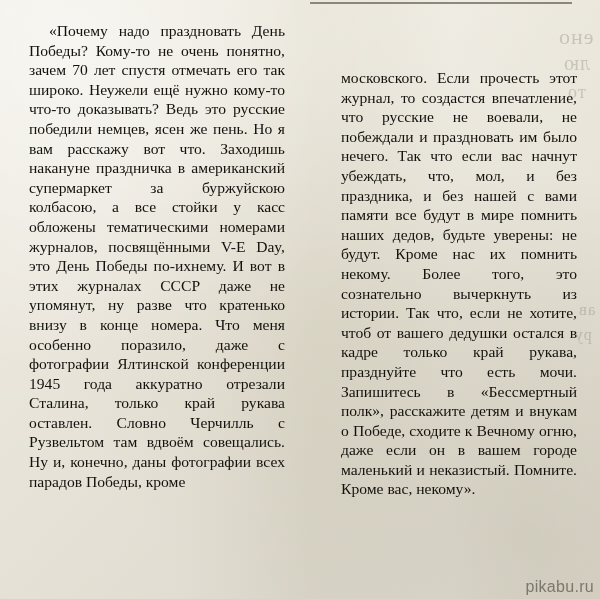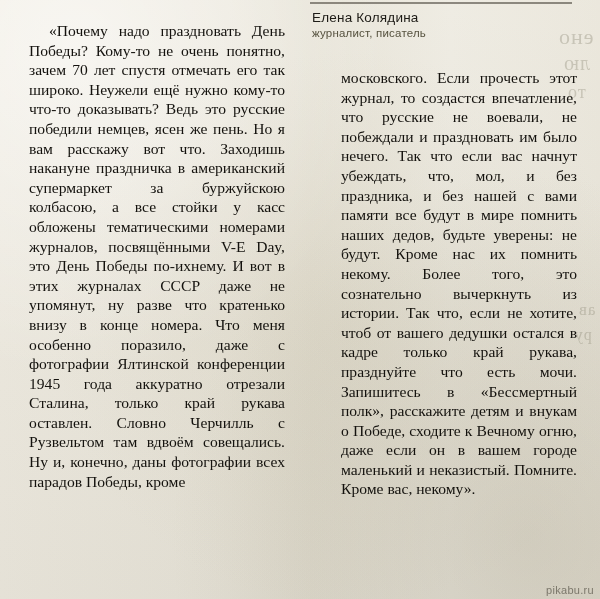--- a/index.html
+++ b/index.html
@@ -112,42 +112,38 @@
   .col-left .first {
     text-indent: 20px;
   }
 
   
   .watermark {
     position: absolute;
     right: 6px;
     bottom: 3px;
     font-family: "Liberation Sans", sans-serif;
-    font-size: 11px;
+    font-size: 16px;
     color: rgba(70,66,55,0.62);
     letter-spacing: 0.3px;
   }
 </style>
 </head>
 <body>
 
 <div id="page">
 
   <div class="top-rule"></div>
 
   <div class="bleed b1">ено</div>
   <div class="bleed b2">лю</div>
   <div class="bleed b3">то</div>
   <div class="bleed b4">ав</div>
   <div class="bleed b5">ру</div>
 
-  <div class="byline">
-    <div class="byline-name">Елена Колядина</div>
-    <div class="byline-role">журналист, писатель</div>
-  </div>
 
   <div class="col col-left">
     <p class="first">«Почему надо праздновать День Победы? Кому-то не очень понятно, зачем 70 лет спустя отмечать его так широко. Неужели ещё нужно кому-то что-то доказывать? Ведь это русские победили немцев, ясен же пень. Но я вам расскажу вот что. Заходишь накануне праздничка в американский супермаркет за буржуйскою колбасою, а все стойки у касс обложены тематическими номерами журналов, посвящёнными V-E Day, это День Победы по-ихнему. И вот в этих журналах СССР даже не упомянут, ну разве что кратенько внизу в конце номера. Что меня особенно поразило, даже с фотографии Ялтинской конференции 1945 года аккуратно отрезали Сталина, только край рукава оставлен. Словно Черчилль с Рузвельтом там вдвоём совещались. Ну и, конечно, даны фотографии всех парадов Победы, кроме</p>
   </div>
 
   <div class="col col-right">
     <p>московского. Если прочесть этот журнал, то создастся впечатление, что русские не воевали, не побеждали и праздновать им было нечего. Так что если вас начнут убеждать, что, мол, и без праздника, и без нашей с вами памяти все будут в мире помнить наших дедов, будьте уверены: не будут. Кроме нас их помнить некому. Более того, это сознательно вычеркнуть из истории. Так что, если не хотите, чтоб от вашего дедушки остался в кадре только край рукава, празднуйте что есть мочи. Запишитесь в «Бессмертный полк», расскажите детям и внукам о Победе, сходите к Вечному огню, даже если он в вашем городе маленький и неказистый. Помните. Кроме вас, некому».</p>
   </div>
 
   <div class="watermark">pikabu.ru</div>

